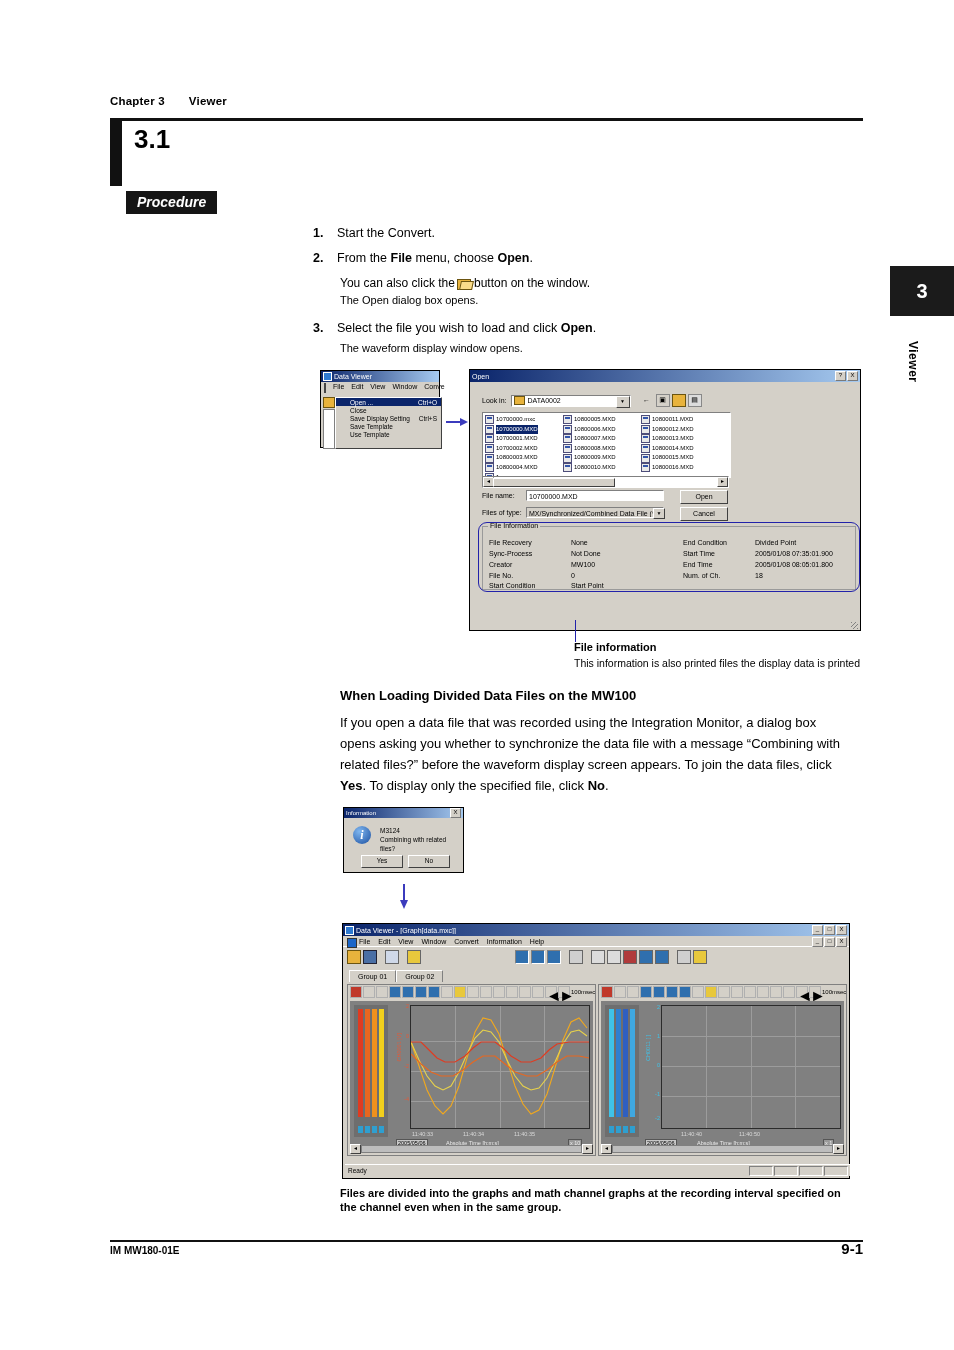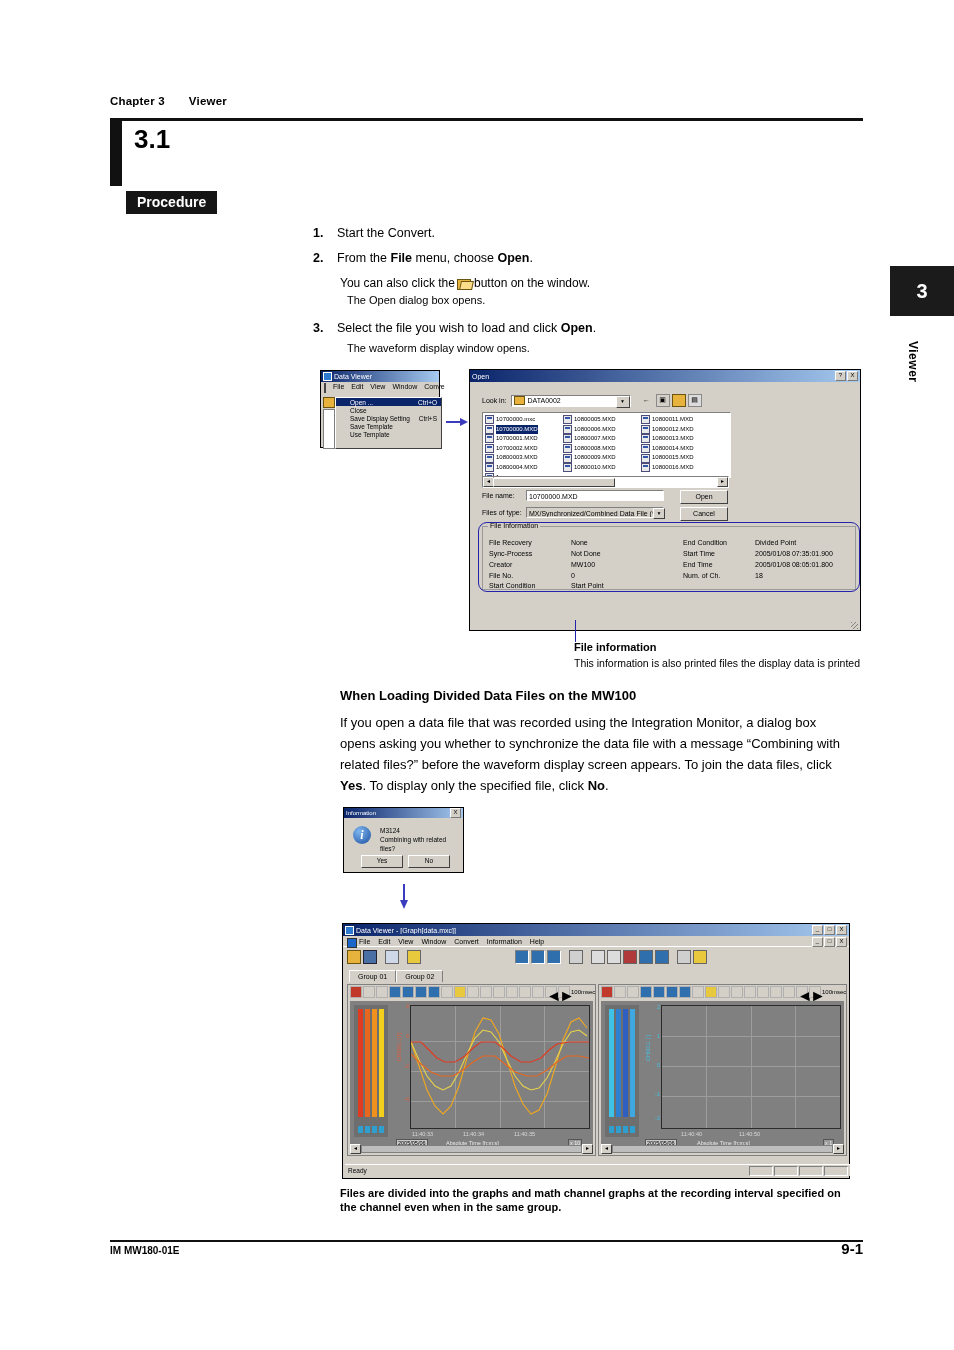--- a/index.html
+++ b/index.html
@@ -6,32 +6,32 @@
   body{width:954px;height:1350px;position:relative;font-family:"Liberation Sans",sans-serif;color:#000;overflow:hidden;}
   .page{position:absolute;left:0;top:0;width:954px;height:1350px;}
 
   
   .chapter-line{position:absolute;left:110px;top:95px;font-size:11.5px;font-weight:bold;letter-spacing:.2px;}
   .chapter-line .ch{margin-right:24px;}
   .hrule{position:absolute;left:110px;top:118px;width:753px;height:3px;background:#111;}
   .sec-bar{position:absolute;left:110px;top:118px;width:12px;height:68px;background:#111;}
   .sec-num{position:absolute;left:134px;top:124px;font-size:26px;font-weight:bold;}
   .sec-title{position:absolute;left:220px;top:124px;width:640px;font-size:26px;font-weight:bold;line-height:29px;}
-  .procedure{position:absolute;left:126px;top:191px;background:#151515;color:#fff;font-size:14px;font-weight:bold;padding:3px 11px 4px 11px;}
+  .procedure{position:absolute;left:126px;top:191px;background:#151515;color:#fff;font-size:14px;font-weight:bold;padding:3px 11px 4px 11px;font-style:italic;}
 
   
   .side-tab{position:absolute;left:890px;top:266px;width:64px;height:50px;background:#1b1b1b;color:#fff;font-size:20px;font-weight:bold;display:flex;align-items:center;justify-content:center;}
   .side-tab-label{position:absolute;left:900px;top:322px;width:20px;height:80px;font-size:12px;font-weight:bold;writing-mode:vertical-rl;text-align:center;letter-spacing:.5px;}
 
   
   .step{position:absolute;font-size:12.5px;}
   .step .n{position:absolute;left:0;top:0;font-weight:bold;}
   .step .t{position:absolute;left:24px;top:0;white-space:nowrap;}
   .sub{position:absolute;font-size:12px;white-space:nowrap;}
-  .sub.small{font-size:11px;margin-left:7px;}
+  .sub.small{font-size:11px;}
   b{font-weight:bold;}
   .open-icon{display:inline-block;width:15px;height:12px;vertical-align:-2px;margin:0 2px;position:relative;}
   .open-icon i{position:absolute;display:block;}
   .open-icon .f1{left:0;top:2px;width:12px;height:9px;background:#e8b33c;border:1px solid #6b5410;}
   .open-icon .f2{left:3px;top:4px;width:11px;height:7px;background:#fadc8a;border:1px solid #6b5410;transform:skewX(-12deg);}
 
   
   .win{position:absolute;background:#d4d0c8;border:1px solid #000;box-sizing:border-box;}
   .tbar{height:11px;background:linear-gradient(90deg,#0a246a,#a6caf0);color:#fff;font-size:7px;display:flex;align-items:center;padding:0 2px;}
   .tbar .tt{flex:1;white-space:nowrap;overflow:hidden;}

